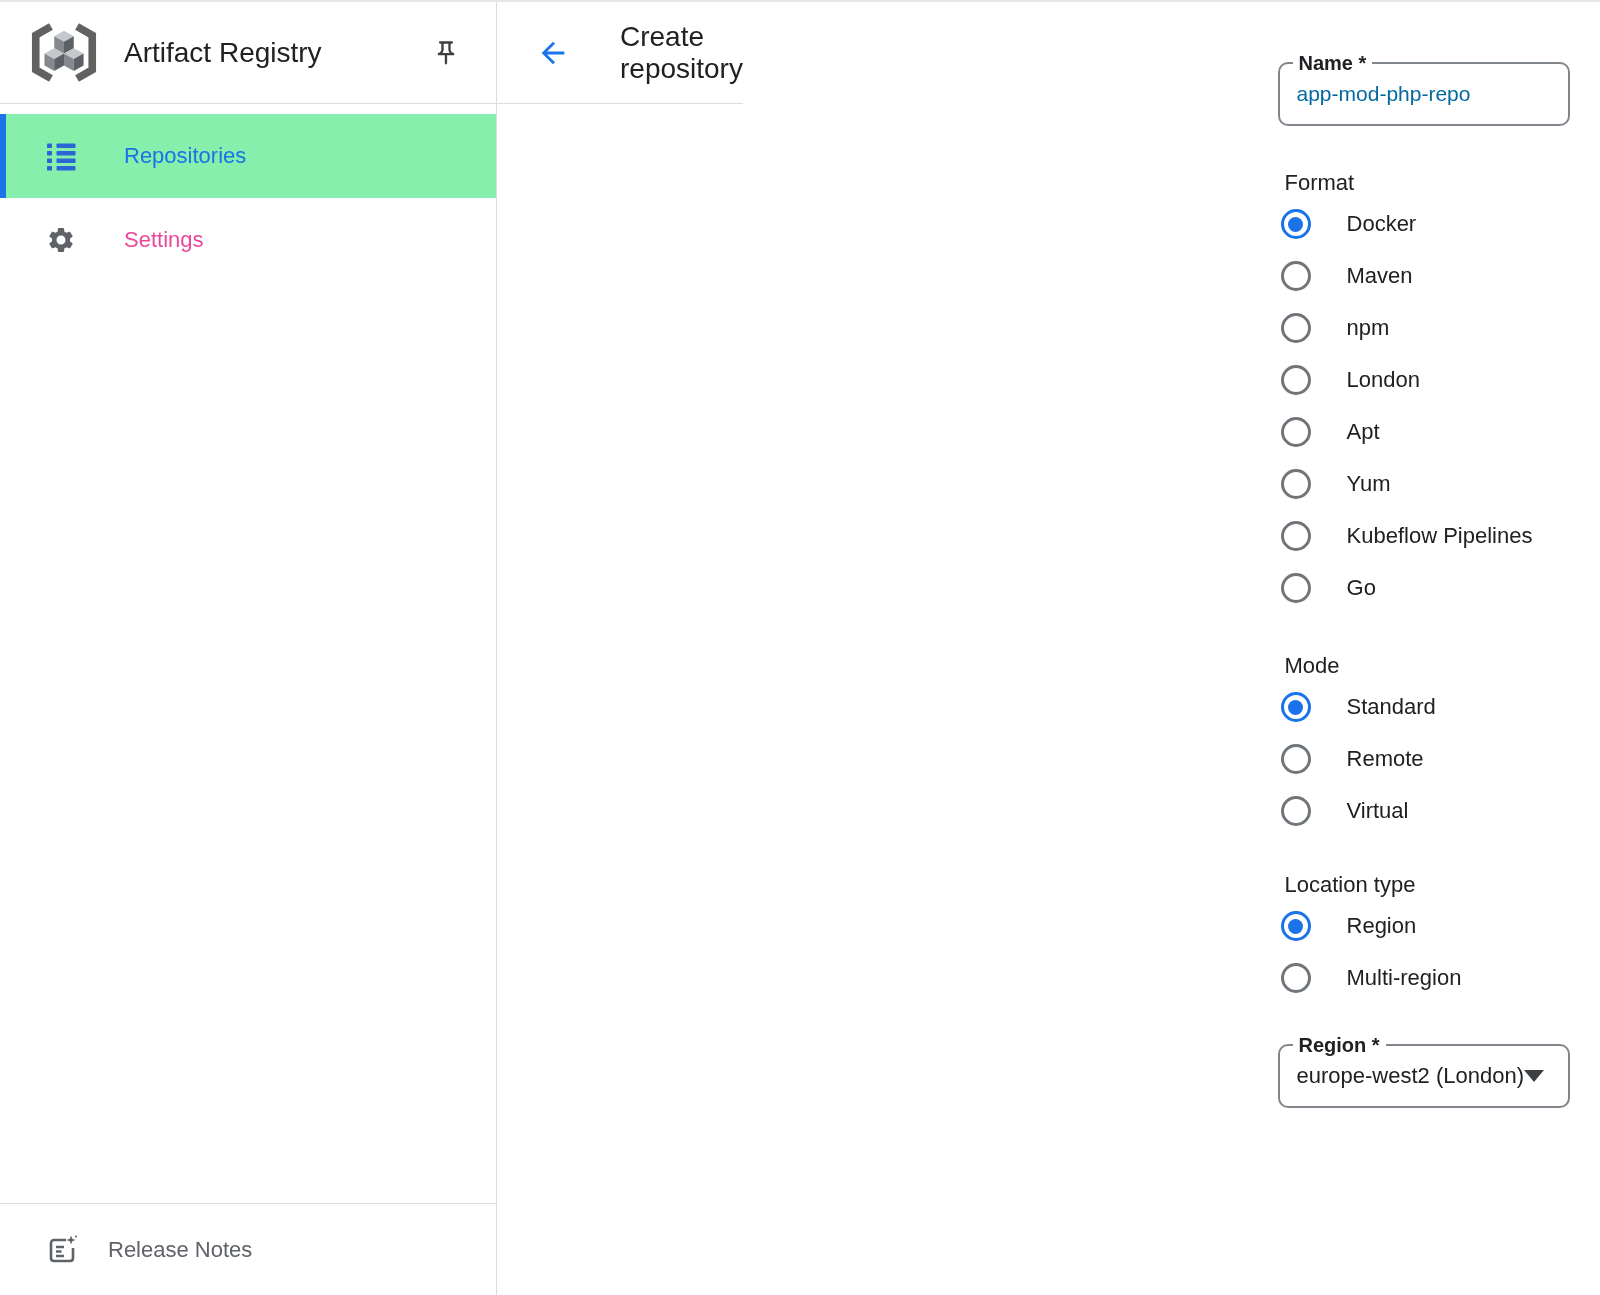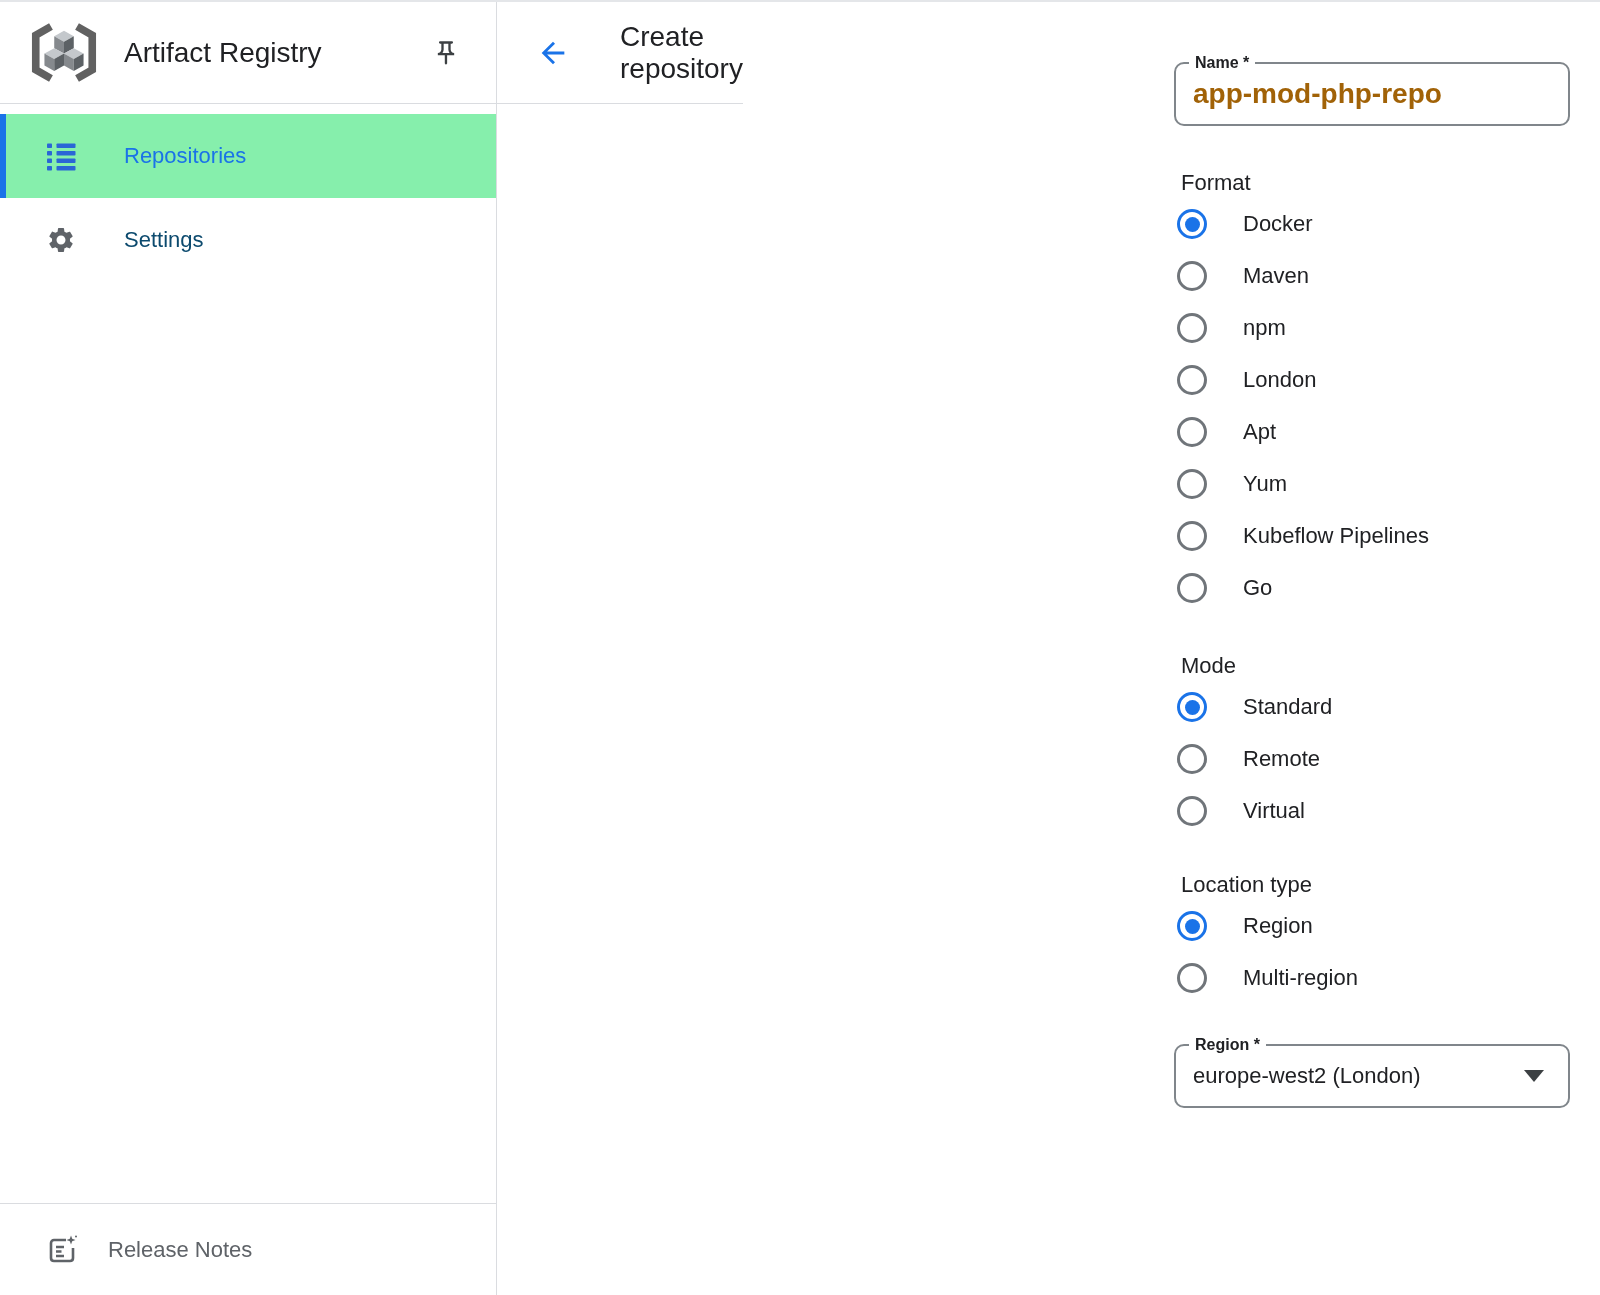--- a/index.html
+++ b/index.html
@@ -10,38 +10,38 @@
     color: #202124; background: #fff;
   }
   .app { display: flex; width: 100%; height: 100%; border-top: 2px solid #e4e6e9; }
 
   
   .sidebar { flex: 0 0 497px; width: 497px; border-right: 1px solid #dadce0; display: flex; flex-direction: column; }
   .sidebar-header { height: 102px; flex: 0 0 102px; display: flex; align-items: center; padding: 0 36px 0 28px; border-bottom: 1px solid #dadce0; }
   .app-title { font-size: 28px; margin-left: 24px; flex: 1; white-space: nowrap; }
   .pin-btn { display: flex; align-items: center; cursor: pointer; }
   .nav { flex: 1 1 auto; padding-top: 10px; }
-  .nav-item { height: 84px; display: flex; align-items: center; padding-left: 46px; font-size: 22px; cursor: pointer; color: #0c4a6e; }
+  .nav-item { height: 84px; display: flex; align-items: center; padding-left: 46px; font-size: 22px; cursor: pointer; color: #ec4899; }
   .nav-item .nav-icon { width: 30px; display: flex; flex: 0 0 30px; }
   .nav-item .nav-label { margin-left: 48px; }
   .nav-item.selected { background: #86efac; border-left: 6px solid #1a73e8; padding-left: 40px; color: #1a73e8; }
   .sidebar-footer { flex: 0 0 92px; border-top: 1px solid #dadce0; display: flex; align-items: center; padding-left: 46px; color: #5f6368; font-size: 22px; cursor: pointer; }
   .sidebar-footer .nav-label { margin-left: 30px; }
 
   
   .main { flex: 1 1 auto; display: flex; flex-direction: row; min-width: 0; justify-content: space-between; }
   .main-header { height: 102px; flex: 0 0 102px; border-bottom: 1px solid #dadce0; display: flex; align-items: center; padding-left: 39px; }
   .back-btn { width: 34px; height: 34px; cursor: pointer; display: flex; }
   .page-title { font-size: 28px; margin-left: 50px; }
   .content { padding: 60px 30px 0 55px; }
 
   
   .text-field { position: relative; height: 64px; border: 2px solid #80868b; border-radius: 10px; display: flex; align-items: center; background: #fff; }
-  .field-label { position: absolute; top: -12px; left: 13px; background: #fff; padding: 0 6px; font-size: 16px; font-weight: 700; color: #202124; line-height: 22px; }
-  .text-field input { border: none; outline: none; background: transparent; width: 100%; height: 56px; padding: 0 0 0 17px; font-family: "Liberation Sans", sans-serif; font-size: 28px; color: #a16207; font-weight: bold; }
+  .field-label { position: absolute; top: -12px; left: 13px; background: #fff; padding: 0 6px; font-size: 20px; font-weight: 700; color: #202124; line-height: 22px; }
+  .text-field input { border: none; outline: none; background: transparent; width: 100%; height: 56px; padding: 0 0 0 17px; font-family: "Liberation Sans", sans-serif; font-size: 21px; color: #0369a1; }
   .select-field { cursor: pointer; padding-right: 24px; margin-top: 40px; }
   .select-value { flex: 1 1 auto; padding-left: 17px; font-size: 22px; }
   .caret { width: 0; height: 0; border-left: 10px solid transparent; border-right: 10px solid transparent; border-top: 12px solid #3c4043; }
 
   
   .section-heading { font-size: 22px; font-weight: 400; line-height: 30px; margin-left: 7px; }
   .format-section { margin-top: 42px; }
   .mode-section { margin-top: 37px; }
   .location-section { margin-top: 33px; }
   .radio-row { display: flex; align-items: center; height: 52px; cursor: pointer; }

